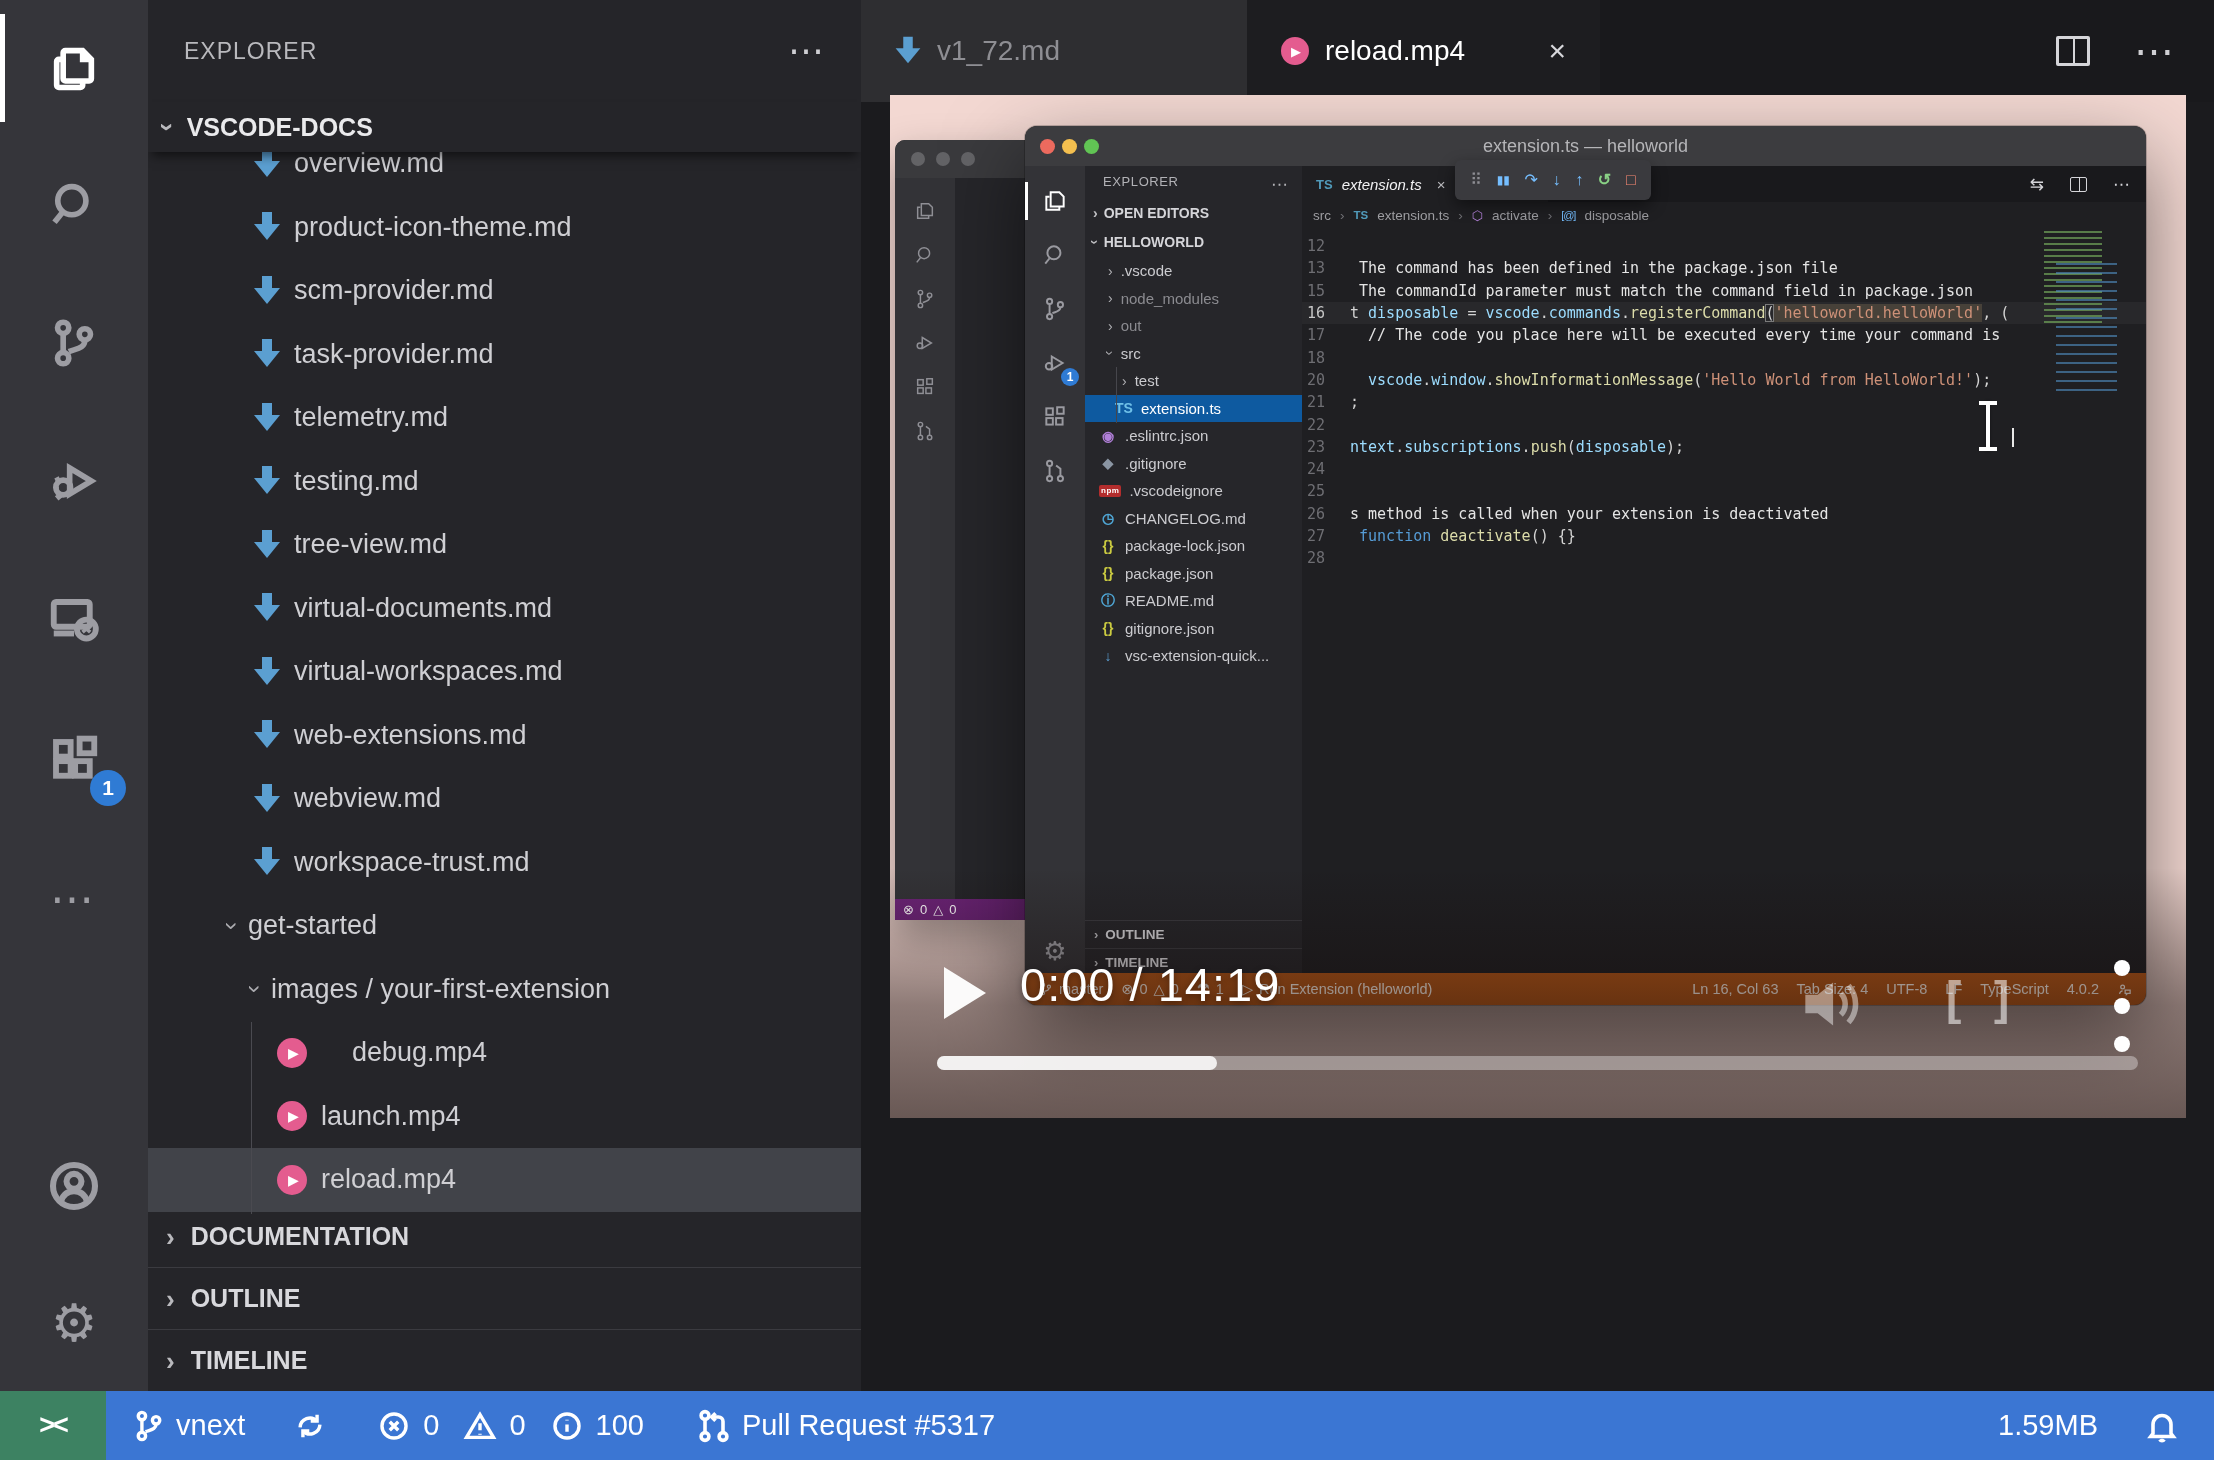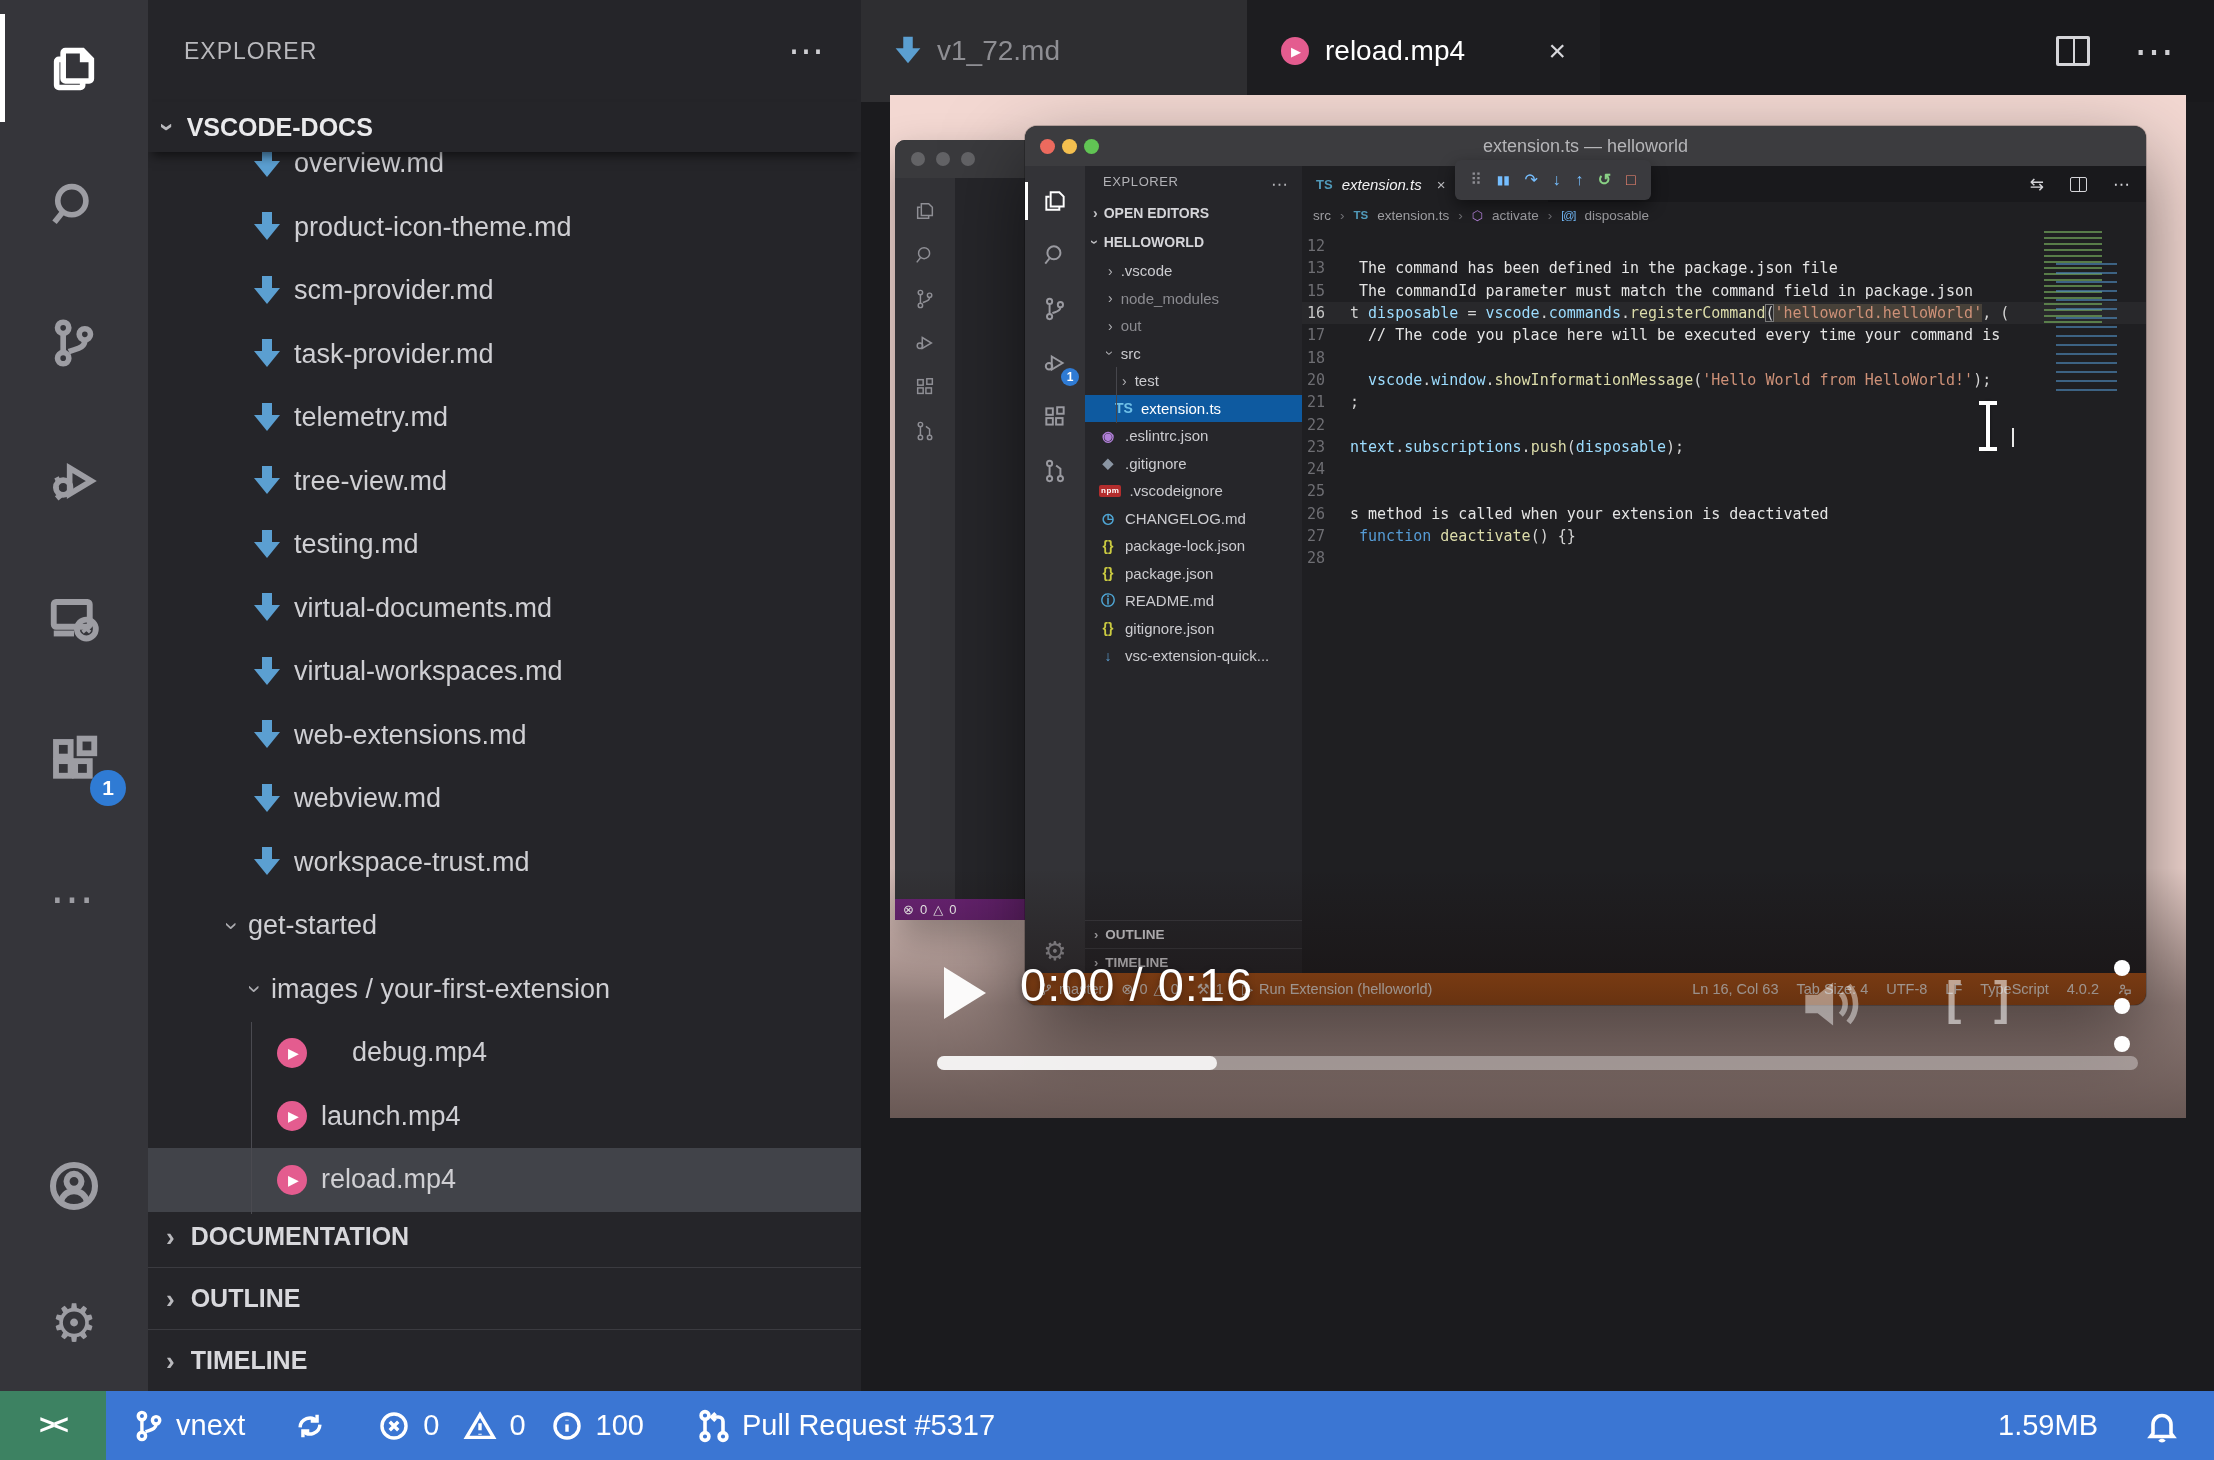--- a/index.html
+++ b/index.html
@@ -267,26 +267,26 @@
           <span class="flabel">task-provider.md</span>
         </div>
         <div class="frow" style="padding-left: 106px;">
 
           <span class="fic ic-md"></span>
           <span class="flabel">telemetry.md</span>
         </div>
         <div class="frow" style="padding-left: 106px;">
 
           <span class="fic ic-md"></span>
+          <span class="flabel">testing.md</span>
+        </div>
+        <div class="frow" style="padding-left: 106px;">
+
+          <span class="fic ic-md"></span>
           <span class="flabel">tree-view.md</span>
-        </div>
-        <div class="frow" style="padding-left: 106px;">
-
-          <span class="fic ic-md"></span>
-          <span class="flabel">testing.md</span>
         </div>
         <div class="frow" style="padding-left: 106px;">
 
           <span class="fic ic-md"></span>
           <span class="flabel">virtual-documents.md</span>
         </div>
         <div class="frow" style="padding-left: 106px;">
 
           <span class="fic ic-md"></span>
           <span class="flabel">virtual-workspaces.md</span>
@@ -727,21 +727,21 @@
                 <circle cx="9" cy="8" r="3"></circle>
                 <path d="M4 19c.8-3.6 2.6-5 5-5"></path>
                 <path d="M13 13h8v5h-4l-2 2v-2h-2z"></path>
               </svg>
           </span>
         </div>
       </div>
 
       <div id="vgrad"></div>
       <div id="vplay" class="vctl"></div>
-      <div id="vtime" class="vctl">0:00 / 0:16</div>
+      <div id="vtime" class="vctl">0:00 / 14:19</div>
       <div id="vvol" class="vctl">
         <svg width="80" height="74" viewBox="0 0 24 24" style="fill:#fff">
             <path d="M4 9v6h4l5 4V5L8 9z"></path>
             <path d="M15.5 8.5a5 5 0 0 1 0 7M18 6a9 9 0 0 1 0 12" style="fill:none;stroke:#fff;stroke-width:1.8"></path>
           </svg>
       </div>
       <div id="vfs" class="vctl">[ ]</div>
       <div id="vdots" class="vctl">
           <span></span>
           <span></span>

